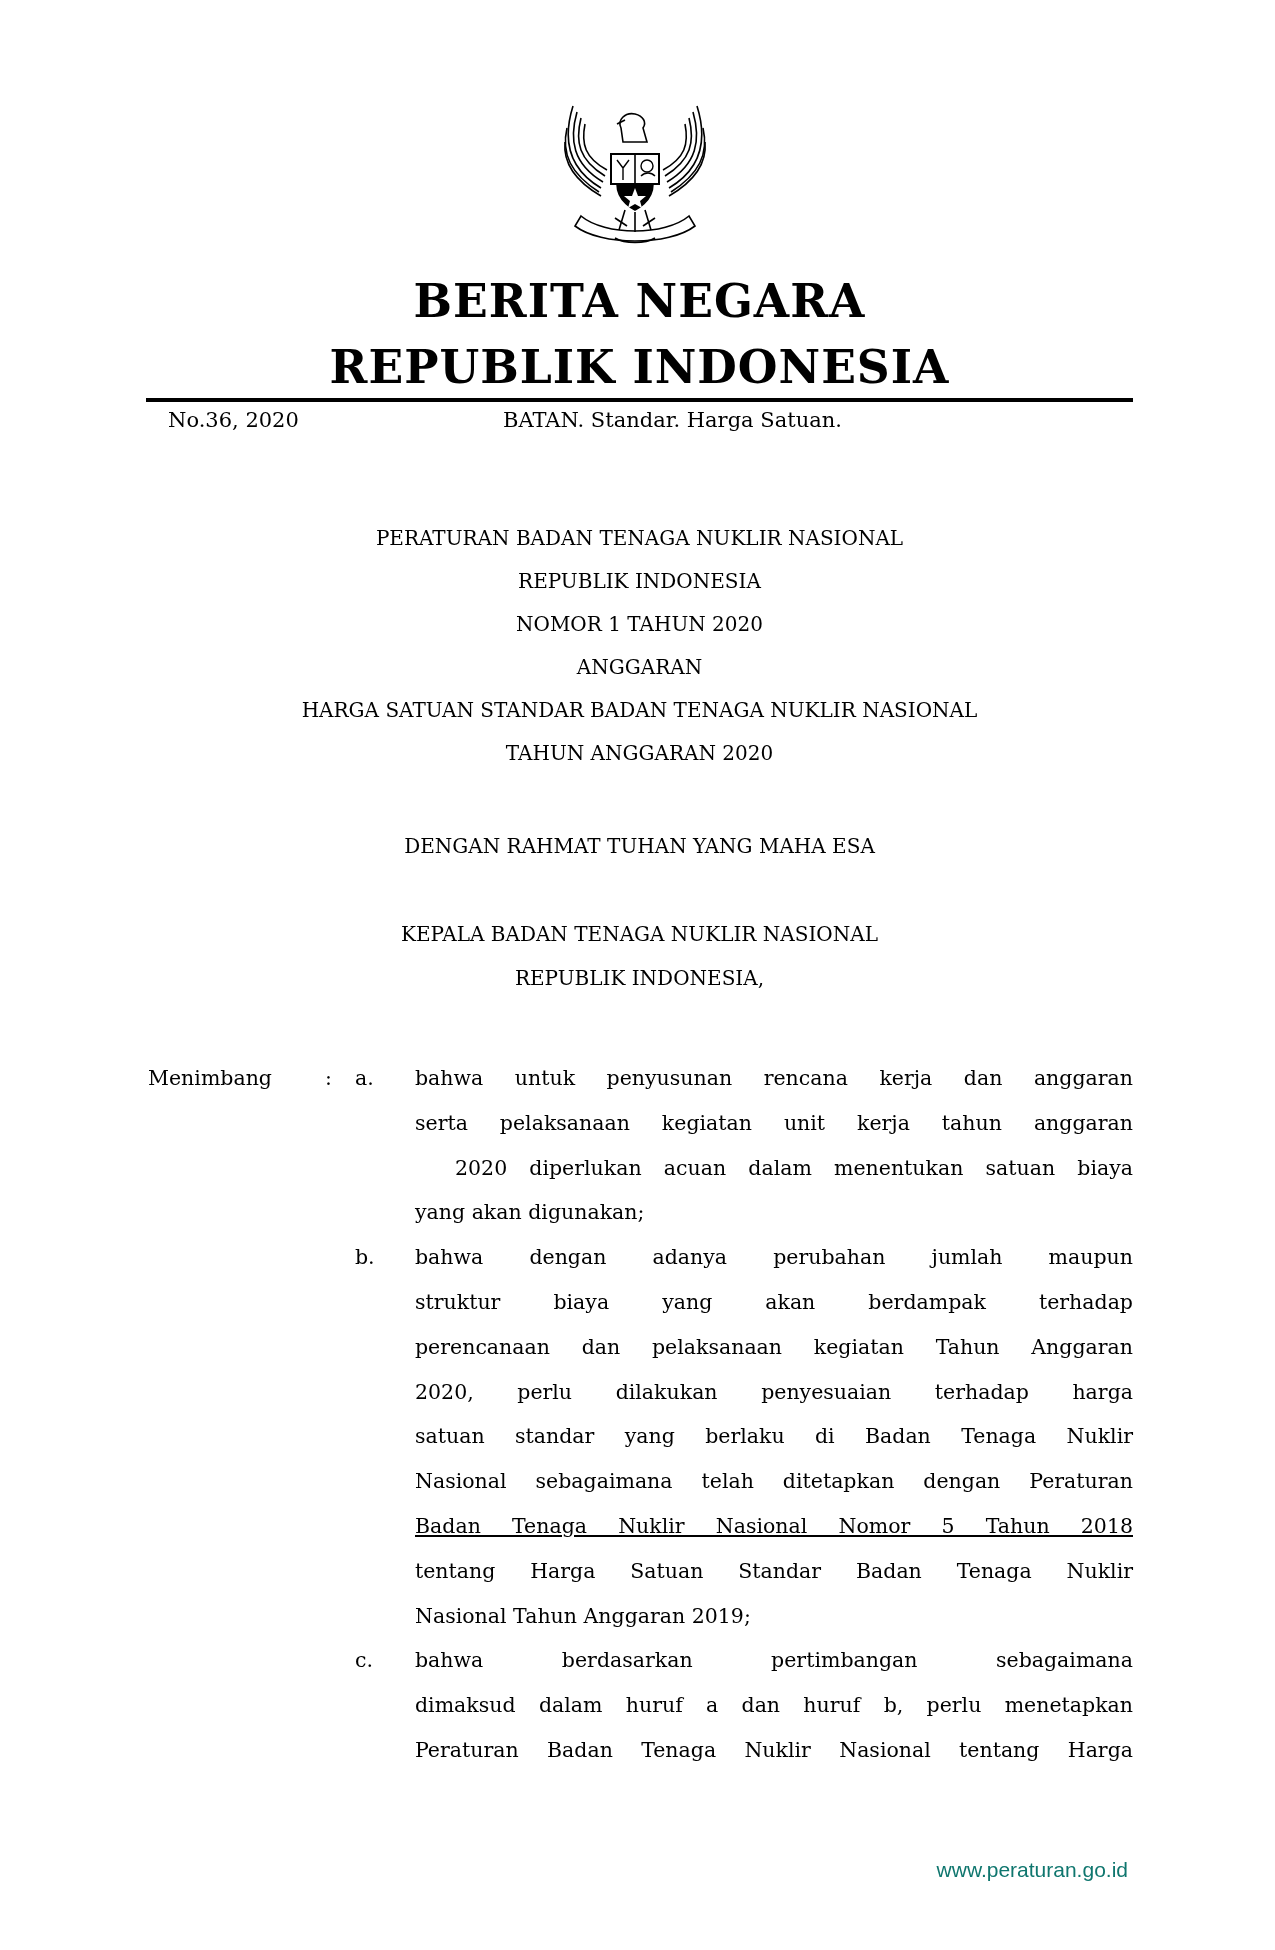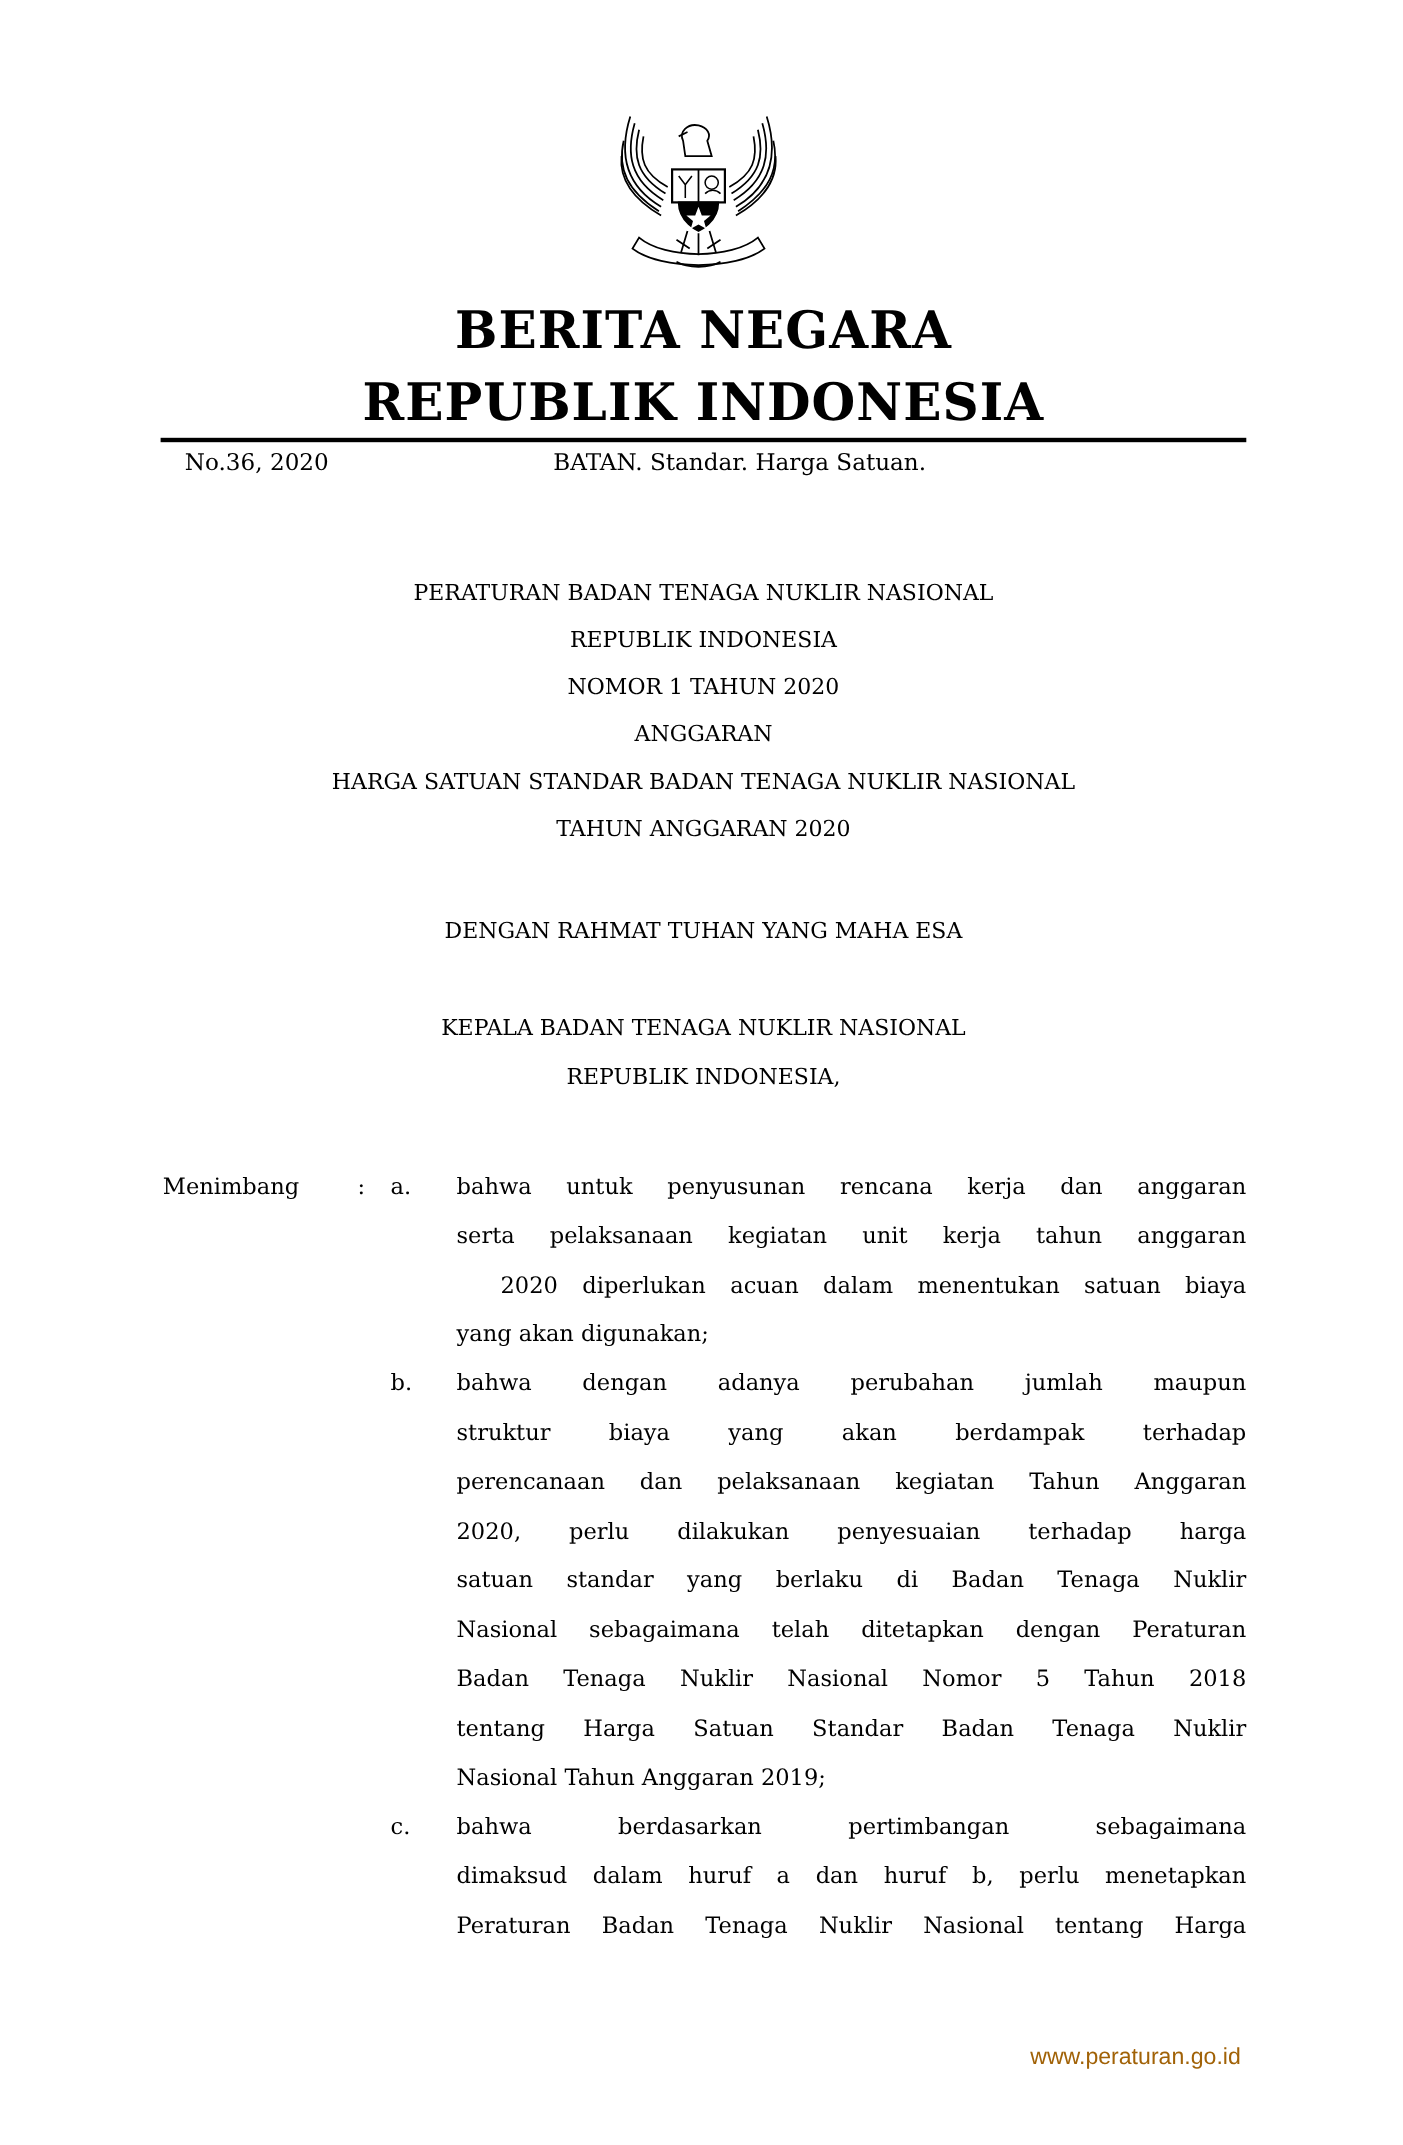--- a/index.html
+++ b/index.html
@@ -15,21 +15,21 @@
   .meta-right { left: 503px; }
   .center-line { left: 146px; width: 987px; text-align: center; font-family: "DejaVu Serif", serif; font-size: 20px; line-height: 28px; white-space: nowrap; }
   .menimbang { left: 148px; top: 1056px; width: 990px; font-family: "DejaVu Serif", serif; font-size: 20.5px; line-height: 44.8px; }
   .m-row { display: flex; align-items: flex-start; }
   .m-label { width: 177px; flex: none; }
   .m-colon { width: 30px; flex: none; }
   .m-letter { width: 60px; flex: none; }
   .m-body { width: 718px; flex: none; }
   .m-line { display: block; text-align: justify; text-align-last: justify; white-space: nowrap; }
   .m-line.last { text-align-last: left; }
-  .footer-url { right: 147px; top: 1855px; font-family: "Liberation Sans", sans-serif; font-size: 21px; color: #a16207; line-height: 30px; }
+  .footer-url { right: 147px; top: 1855px; font-family: "Liberation Sans", sans-serif; font-size: 21px; color: #0f766e; line-height: 30px; }
 </style>
 </head>
 <body>
 
 <div class="abs emblem">
   <svg width="160" height="150" viewBox="0 0 160 150">
     <g fill="none" stroke="#000" stroke-width="1.6">
 
       <path d="M18 8 C8 40 12 70 46 90"></path>
       <path d="M22 14 C14 42 18 66 48 84"></path>
@@ -103,21 +103,21 @@
     <div class="m-label"></div>
     <div class="m-colon"></div>
     <div class="m-letter">b.</div>
     <div class="m-body">
       <span class="m-line" style="white-space: normal;">bahwa dengan adanya perubahan jumlah maupun</span>
       <span class="m-line" style="white-space: normal;">struktur biaya yang akan berdampak terhadap</span>
       <span class="m-line" style="white-space: normal;">perencanaan dan pelaksanaan kegiatan Tahun Anggaran</span>
       <span class="m-line" style="white-space: normal;">2020, perlu dilakukan penyesuaian terhadap harga</span>
       <span class="m-line" style="white-space: normal;">satuan standar yang berlaku di Badan Tenaga Nuklir</span>
       <span class="m-line" style="white-space: normal;">Nasional sebagaimana telah ditetapkan dengan Peraturan</span>
-      <span class="m-line" style="white-space: normal;">Badan Tenaga Nuklir Nasional Nomor 5 Tahun 2018</span>
+      <span class="m-line" style="white-space: normal; text-decoration: underline;">Badan Tenaga Nuklir Nasional Nomor 5 Tahun 2018</span>
       <span class="m-line" style="white-space: normal;">tentang Harga Satuan Standar Badan Tenaga Nuklir</span>
       <span class="m-line last" style="white-space: normal;">Nasional Tahun Anggaran 2019;</span>
     </div>
   </div>
   <div class="m-row">
     <div class="m-label"></div>
     <div class="m-colon"></div>
     <div class="m-letter">c.</div>
     <div class="m-body">
       <span class="m-line" style="white-space: normal;">bahwa berdasarkan pertimbangan sebagaimana</span>

